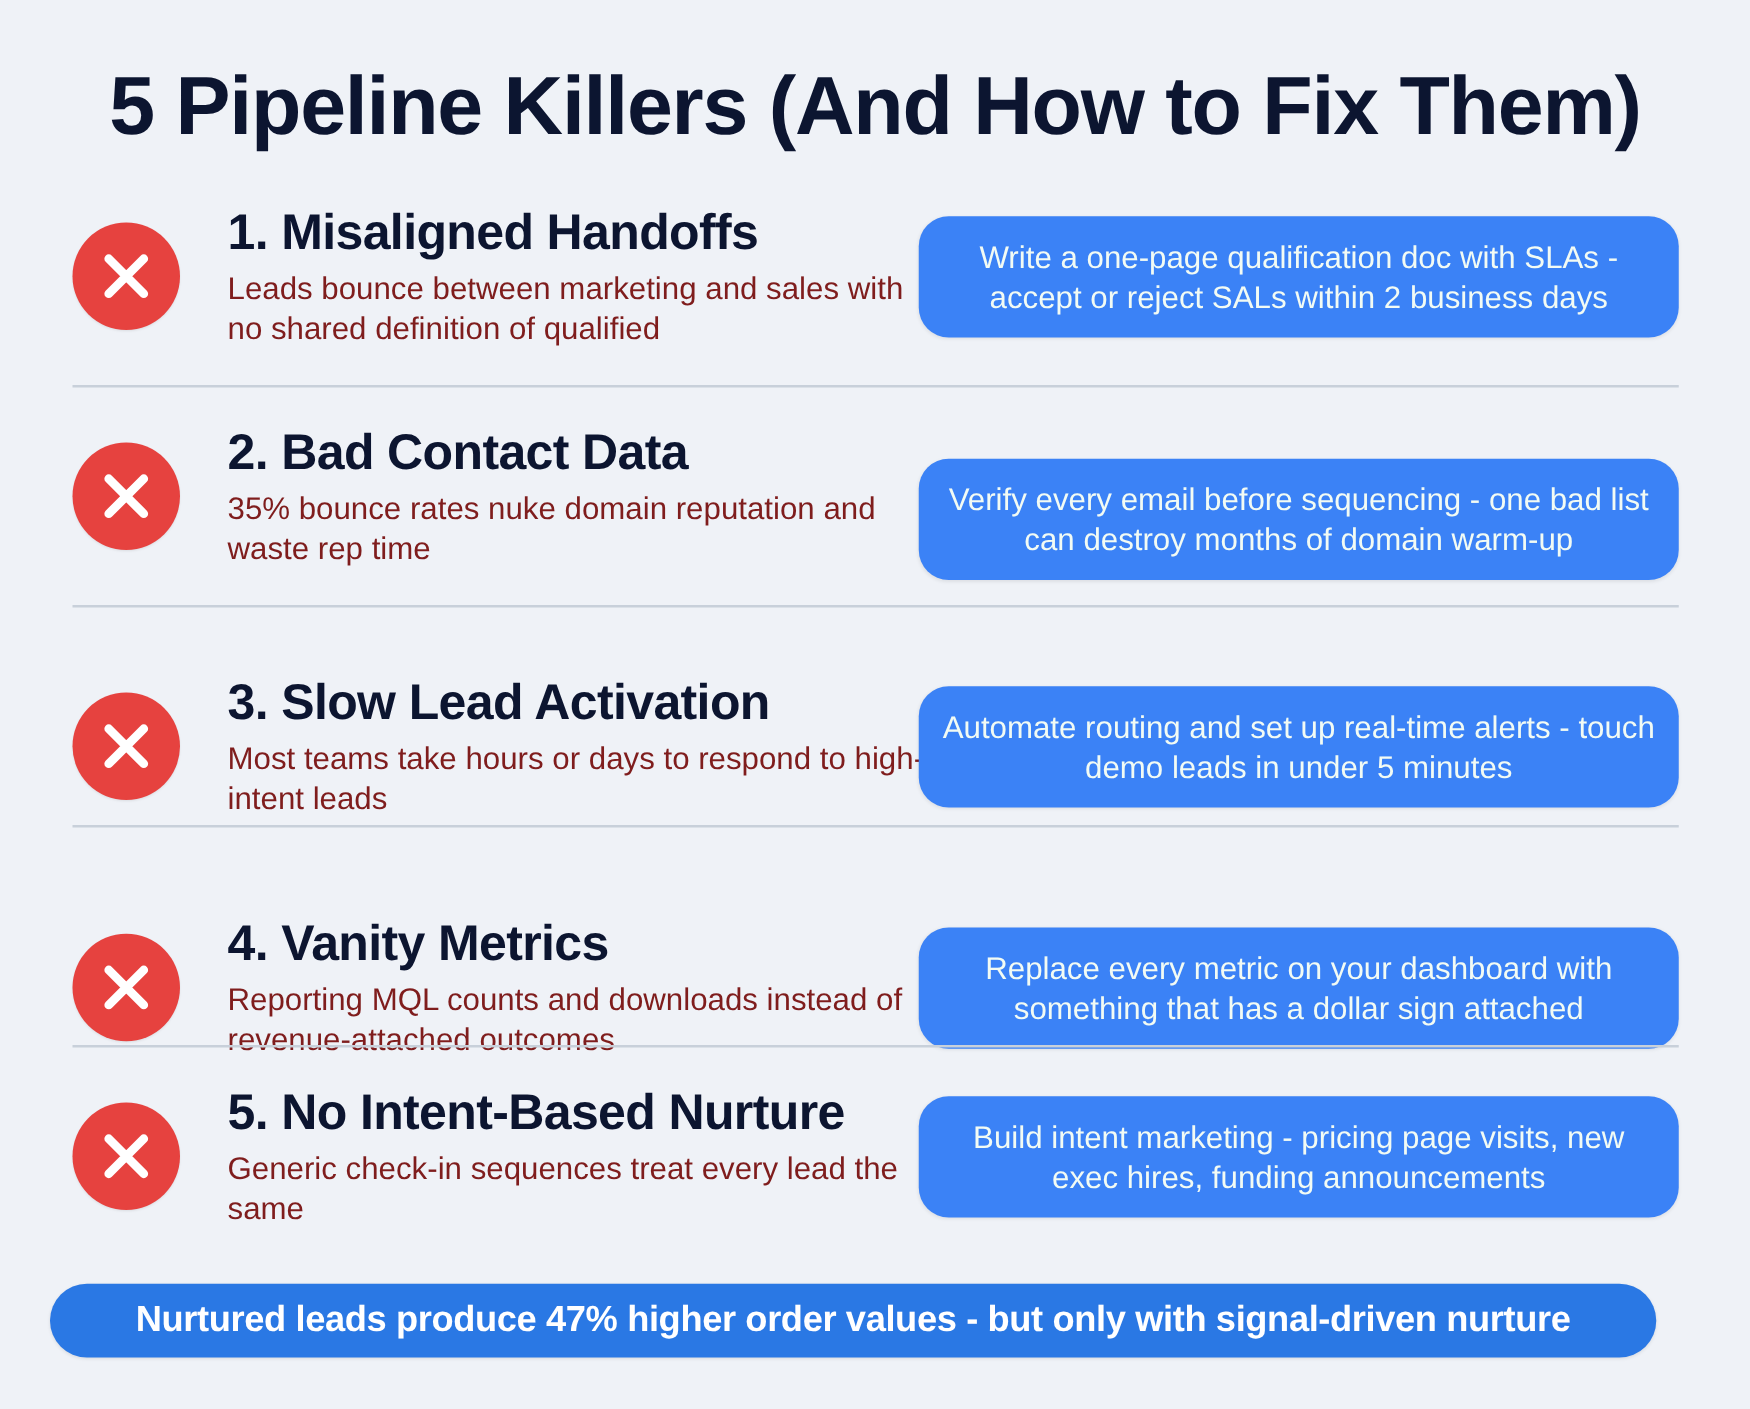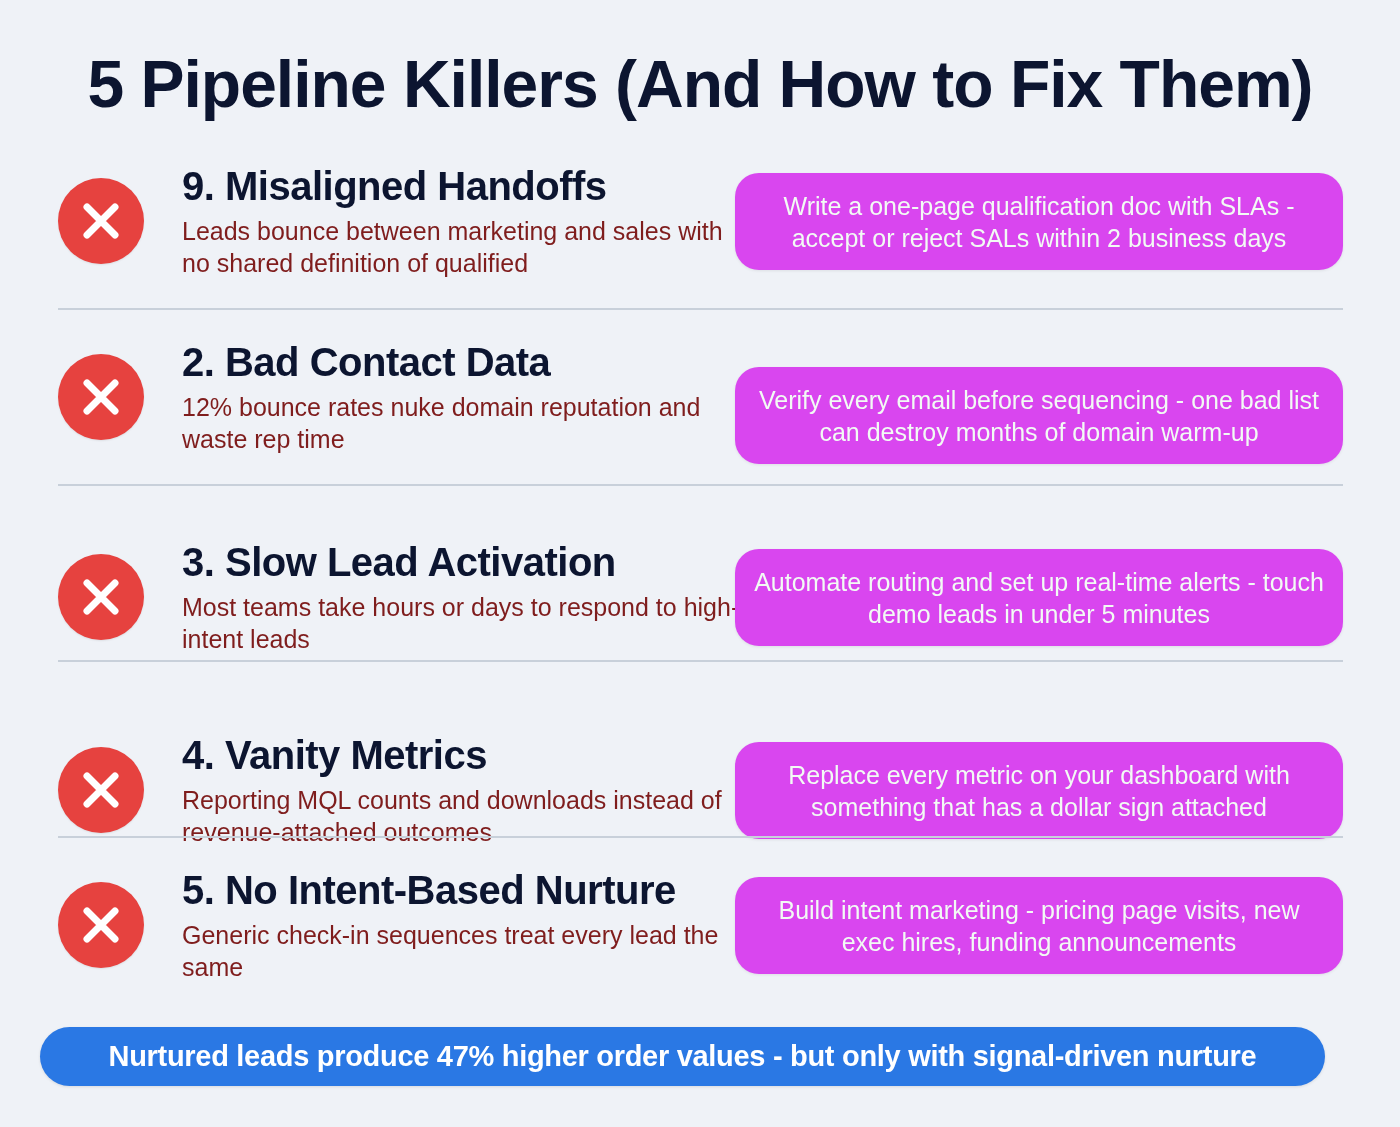--- a/index.html
+++ b/index.html
@@ -31,21 +31,21 @@
     .row .heading {
       font-size: 40px; font-weight: 700; color: #0c1530;
       letter-spacing: -0.5px; line-height: 46px; white-space: nowrap;
     }
     .row .desc {
       margin-top: 6px;
       font-size: 25px; line-height: 32px; color: #7f1d1d;
     }
     .row .fix {
       position: absolute; left: 677px; width: 608px; height: 97px;
-      background: #d946ef;
+      background: #3b82f6;
       border-radius: 24px;
       color: #f2fbf4;
       font-size: 25px; line-height: 32px;
       display: flex; align-items: center; justify-content: center;
       text-align: center; padding: 0 14px;
       box-shadow: 0 1px 3px rgba(0,0,0,0.08);
     }
     .divider {
       position: absolute; left: 58px; width: 1285px; height: 2px;
       background: #c8d0da;
@@ -67,36 +67,36 @@
 
   <h1 class="title">5 Pipeline Killers (And How to Fix Them)</h1>
 
   <div class="row" style="top:163px;">
     <div class="icon" style="top:15px;">
       <svg viewBox="0 0 86 86">
           <path d="M29 29 L57 57 M57 29 L29 57" stroke="#ffffff" stroke-width="7" stroke-linecap="round" fill="none"></path>
         </svg>
     </div>
     <div class="text" style="top:0;">
-      <div class="heading">9. Misaligned Handoffs</div>
+      <div class="heading">1. Misaligned Handoffs</div>
       <div class="desc">Leads bounce between marketing and sales with no shared definition of qualified</div>
     </div>
     <div class="fix" style="top:10px;">Write a one-page qualification doc with SLAs - accept or reject SALs within 2 business days</div>
   </div>
   <div class="divider" style="top:308px;"></div>
 
   <div class="row" style="top:339px;">
     <div class="icon" style="top:15px;">
       <svg viewBox="0 0 86 86">
           <path d="M29 29 L57 57 M57 29 L29 57" stroke="#ffffff" stroke-width="7" stroke-linecap="round" fill="none"></path>
         </svg>
     </div>
     <div class="text" style="top:0;">
       <div class="heading">2. Bad Contact Data</div>
-      <div class="desc">12% bounce rates nuke domain reputation and waste rep time</div>
+      <div class="desc">35% bounce rates nuke domain reputation and waste rep time</div>
     </div>
     <div class="fix" style="top:28px;">Verify every email before sequencing - one bad list can destroy months of domain warm-up</div>
   </div>
   <div class="divider" style="top:484px;"></div>
 
   <div class="row" style="top:539px;">
     <div class="icon" style="top:15px;">
       <svg viewBox="0 0 86 86">
           <path d="M29 29 L57 57 M57 29 L29 57" stroke="#ffffff" stroke-width="7" stroke-linecap="round" fill="none"></path>
         </svg>

